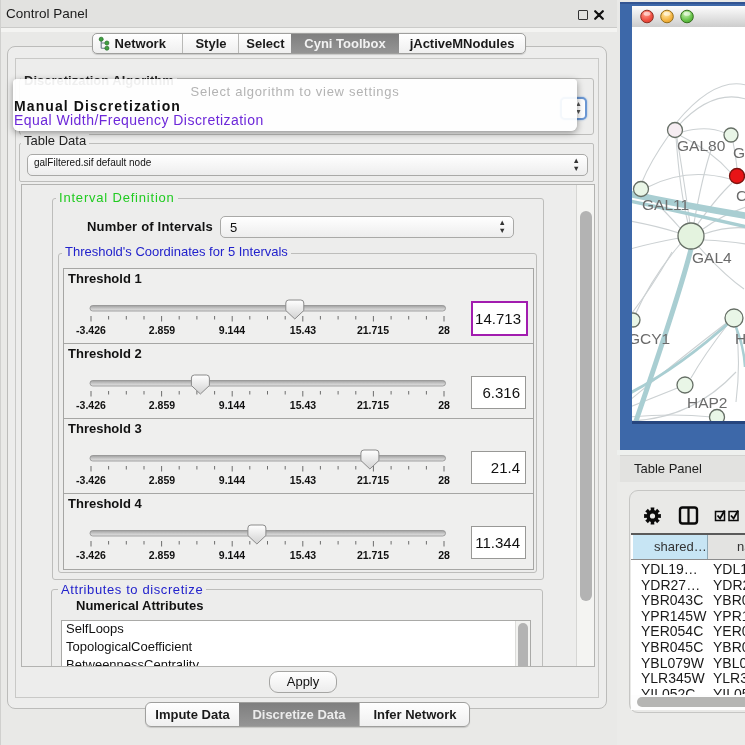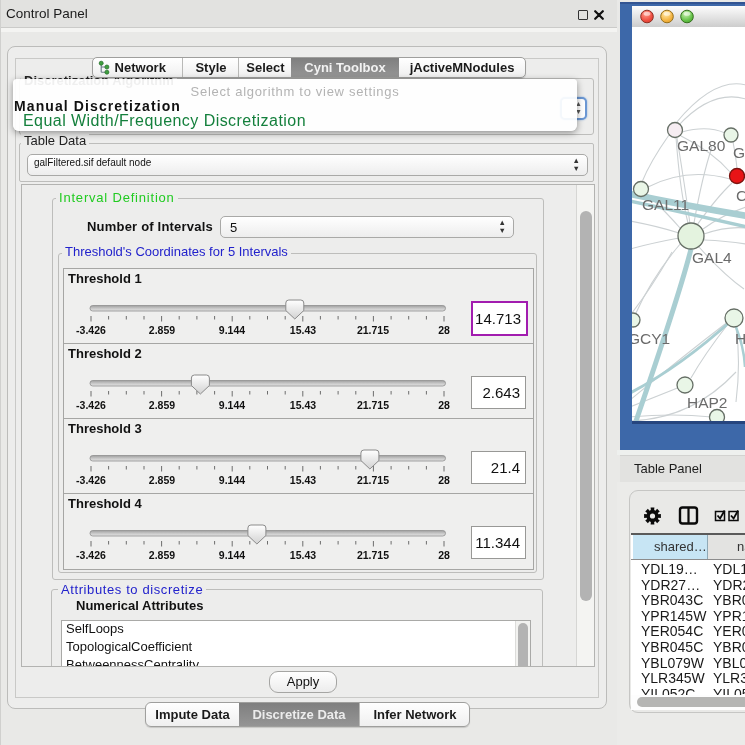--- a/index.html
+++ b/index.html
@@ -142,21 +142,21 @@
           <line x1="361.0" y1="19" x2="361.0" y2="24.5" stroke="#6d6d6d" stroke-width="1.0"></line>
         <path d="M 108.4 6 a3 3 0 0 1 3 -3 h 12 a3 3 0 0 1 3 3 v 7.5 l -9 8.5 l -9 -8.5 z" fill="url(#th2)" stroke="#8a8a8a" stroke-width="1"></path>
       </svg>
       <span style="position:absolute;left:61px;top:398px;width:60px;text-align:center;font-size:10.5px;font-weight:bold;color:#111;">-3.426</span>
         <span style="position:absolute;left:132px;top:398px;width:60px;text-align:center;font-size:10.5px;font-weight:bold;color:#111;">2.859</span>
         <span style="position:absolute;left:202px;top:398px;width:60px;text-align:center;font-size:10.5px;font-weight:bold;color:#111;">9.144</span>
         <span style="position:absolute;left:273px;top:398px;width:60px;text-align:center;font-size:10.5px;font-weight:bold;color:#111;">15.43</span>
         <span style="position:absolute;left:343px;top:398px;width:60px;text-align:center;font-size:10.5px;font-weight:bold;color:#111;">21.715</span>
         <span style="position:absolute;left:414px;top:398px;width:60px;text-align:center;font-size:10.5px;font-weight:bold;color:#111;">28</span>
       <div class="abs" style="left:471px;top:375px;width:53px;height:31px;background:#fff;border:1px solid #989896;">
-        <span style="position:absolute;right:5px;top:7px;font-size:15px;color:#111;">2.643</span>
+        <span style="position:absolute;right:5px;top:7px;font-size:15px;color:#111;">6.316</span>
       </div>
 
       <div class="abs" style="left:63px;top:417px;width:469px;height:75px;background:#efefee;border:1px solid #a6a6a4;"></div>
       <div class="abs" style="left:68px;top:420px;font-size:13px;font-weight:bold;color:#111;">Threshold 3</div>
       <svg class="abs" style="left:83px;top:446px;" width="369" height="27">
         <defs>
           <linearGradient id="tr3" x1="0" y1="0" x2="0" y2="1">
               <stop offset="0" stop-color="#9e9e9e"></stop>
               <stop offset="0.5" stop-color="#c6c6c6"></stop>
               <stop offset="1" stop-color="#e3e3e3"></stop>
@@ -260,21 +260,21 @@
     </div>
 
     <div class="abs" style="right:0;top:0;width:17px;height:481px;background:#f4f4f2;border-left:1px solid #d6d6d4;"></div>
     <div class="abs" style="right:2px;top:26px;width:12px;height:390px;background:#b3b3b3;border-radius:6px;"></div>
   </div>
 
   <div class="abs" style="left:269px;top:671px;width:66px;height:20px;background:linear-gradient(#ffffff,#ececec);border:1px solid #a5a5a3;border-radius:9px;text-align:center;">
     <span style="font-size:13px;color:#111;line-height:20px;">Apply</span>
   </div>
 
-  <div class="abs" style="left:92px;top:33px;width:432px;height:19px;background:linear-gradient(#ffffff,#efefef);border:1px solid #9f9f9d;border-radius:5px;box-shadow:0 1px 1px rgba(0,0,0,0.15);font-size:13px;font-weight:600;color:#1a1a1a;margin-top:24px;">
+  <div class="abs" style="left:92px;top:33px;width:432px;height:19px;background:linear-gradient(#ffffff,#efefef);border:1px solid #9f9f9d;border-radius:5px;box-shadow:0 1px 1px rgba(0,0,0,0.15);font-size:13px;font-weight:600;color:#1a1a1a;">
     <div style="position:absolute;left:0;top:0;width:89px;height:19px;text-align:left;padding-left:5px;line-height:19px;box-sizing:border-box;">
       <svg width="13" height="15" viewBox="0 0 13 15" style="vertical-align:-3px">
           <path d="M3.2 4 V12.2 M3.2 7 H7 M3.2 12.2 H7" stroke="#6a7a88" stroke-width="1.1" fill="none"></path>
           <circle cx="3.2" cy="3.2" r="2" fill="#3fa03f" stroke="#2a722e" stroke-width="0.8"></circle>
           <circle cx="8.9" cy="7" r="2" fill="#3fa03f" stroke="#2a722e" stroke-width="0.8"></circle>
           <circle cx="8.9" cy="12.2" r="2" fill="#3fa03f" stroke="#2a722e" stroke-width="0.8"></circle>
         </svg>
       Network</div>
     <div style="position:absolute;left:89px;top:0;width:56px;height:19px;border-left:1px solid #b9b9b7;text-align:center;line-height:19px;">Style</div>
     <div style="position:absolute;left:145px;top:0;width:53px;height:19px;border-left:1px solid #b9b9b7;text-align:center;line-height:19px;">Select</div>
@@ -284,21 +284,21 @@
 
   <div class="abs" style="left:145px;top:702px;width:323px;height:23px;background:linear-gradient(#ffffff,#efefef);border:1px solid #9f9f9d;border-radius:6px;box-shadow:0 1px 1px rgba(0,0,0,0.15);font-size:13px;font-weight:600;color:#1a1a1a;">
     <div style="position:absolute;left:0;top:0;width:93px;height:23px;text-align:center;line-height:23px;">Impute Data</div>
     <div style="position:absolute;left:93px;top:0;width:120px;height:23px;background:linear-gradient(#7f7f7f,#959595);color:#ececec;text-align:center;line-height:23px;">Discretize Data</div>
     <div style="position:absolute;left:213px;top:0;width:110px;height:23px;border-left:1px solid #b9b9b7;text-align:center;line-height:23px;">Infer Network</div>
   </div>
 
   <div class="abs" style="left:13px;top:79px;width:564px;height:52px;background:rgba(255,255,255,0.93);border-radius:4px 4px 6px 6px;box-shadow:0 2px 7px rgba(0,0,0,0.4);">
     <div style="position:absolute;left:0;top:5px;width:100%;text-align:center;font-size:13px;color:#b3b3b3;letter-spacing:0.7px;">Select algorithm to view settings</div>
     <div style="position:absolute;left:1px;top:19px;font-size:14px;font-weight:bold;color:#111;letter-spacing:1.1px;">Manual Discretization</div>
-    <div style="position:absolute;left:10px;top:33px;font-size:16px;color:#15803d;letter-spacing:0.45px;">Equal Width/Frequency Discretization</div>
+    <div style="position:absolute;left:1px;top:33px;font-size:14px;color:#6d28d9;letter-spacing:0.45px;">Equal Width/Frequency Discretization</div>
   </div>
 
   <div class="abs" style="left:620px;top:2px;width:125px;height:448px;background:#3d68a9;"></div>
   <div class="abs" style="left:620px;top:2px;width:125px;height:2px;background:#325492;"></div>
   <div class="abs" style="left:632px;top:6px;width:113px;height:21px;background:linear-gradient(#fdfdfd,#cdcdcd);border-bottom:1px solid #9a9a9a;">
     <svg width="70" height="21">
       <defs>
         <radialGradient id="rg" cx="0.4" cy="0.3" r="0.9">
             <stop offset="0" stop-color="#ff9a8a"></stop>
             <stop offset="0.6" stop-color="#ee4b3e"></stop>

